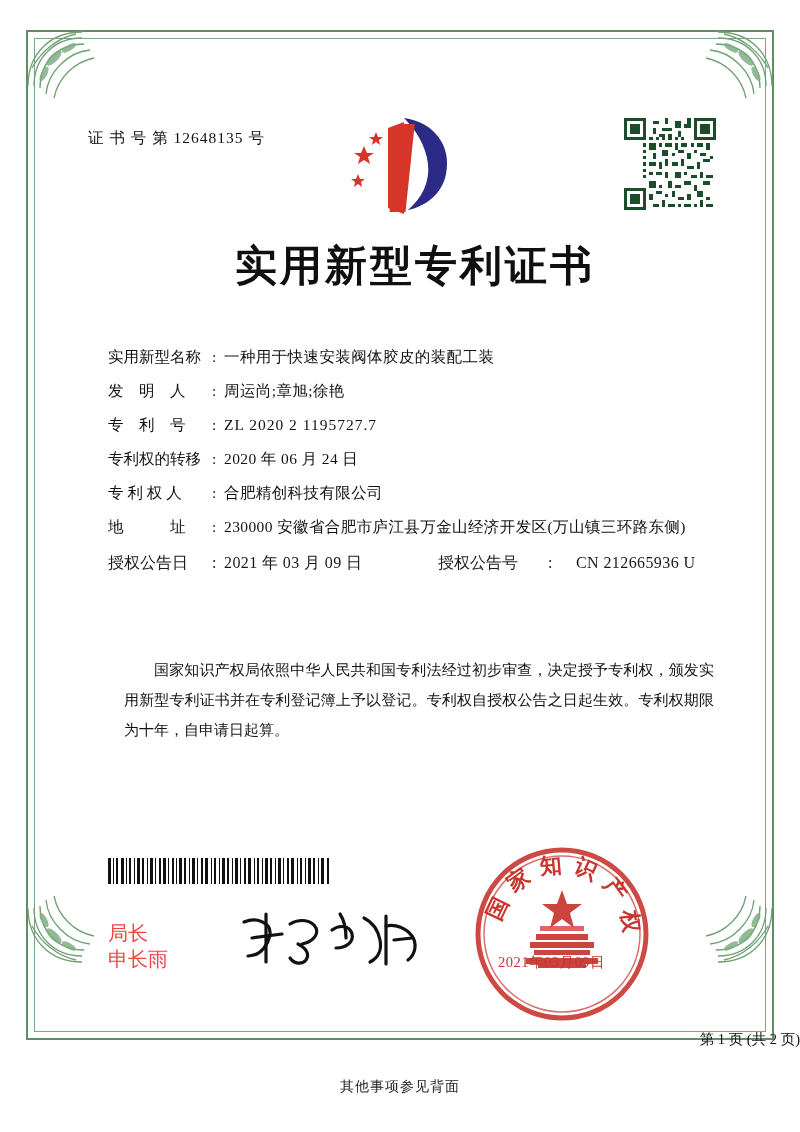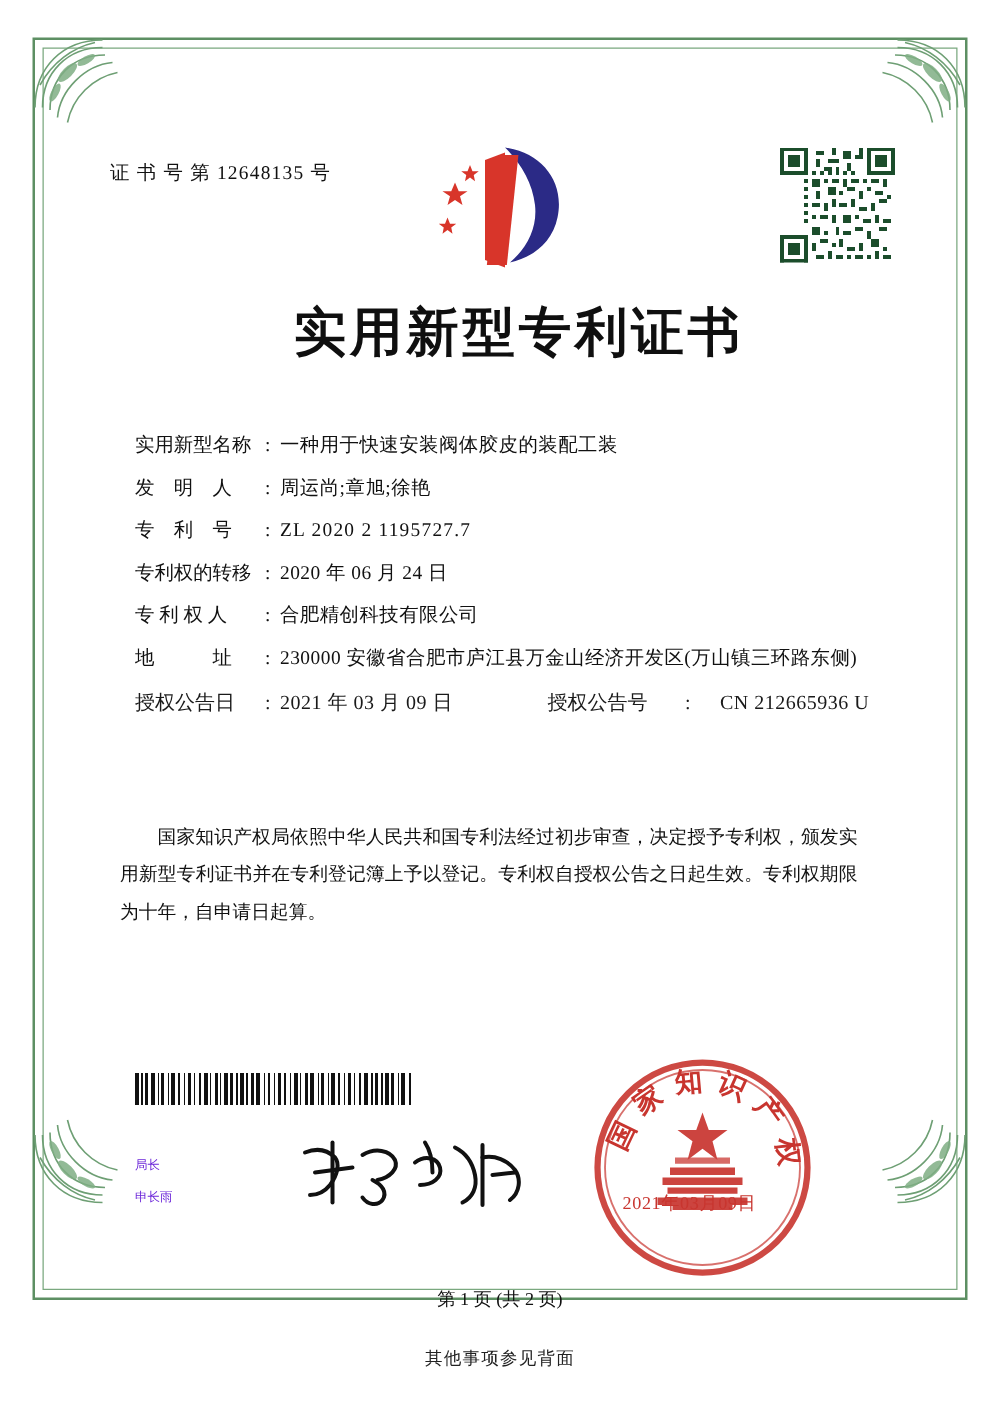--- a/index.html
+++ b/index.html
@@ -123,21 +123,21 @@
     line-height: 34px;
     margin-top: 2px;
   }
   .grant-left { display: flex; width: 330px; }
   .grant-right { display: flex; gap: 16px; }
   .grant-right .field-label { width: 94px; flex: 0 0 94px; }
 
   
   .paragraphs {
     position: absolute;
-    left: 96px;
+    left: 124px;
     top: 655px;
     width: 590px;
     font-size: 15px;
     line-height: 30px;
     text-align: justify;
     color: #111;
   }
   .paragraphs p {
     margin: 0 0 4px 0;
     text-indent: 2em;
@@ -150,23 +150,23 @@
     top: 858px;
     width: 224px;
     height: 26px;
   }
 
   
   .sig-label {
     position: absolute;
     left: 108px;
     top: 920px;
-    font-size: 10px;
+    font-size: 20px;
     line-height: 26px;
-    color: #6d28d9;
+    color: #ef4444;
   }
   .signature {
     position: absolute;
     left: 236px;
     top: 900px;
     width: 190px;
     height: 74px;
   }
 
   
@@ -184,21 +184,21 @@
     font-size: 14.5px;
     color: #c8352f;
     letter-spacing: 0.5px;
   }
 
   
   .page-number {
     position: absolute;
     left: 0; right: 0;
     top: 1030px;
-    text-align: center;
+    text-align: right;
     font-size: 14.5px;
     color: #111;
   }
   .footnote {
     position: absolute;
     left: 0; right: 0;
     top: 1078px;
     text-align: center;
     font-size: 14px;
     color: #222;

